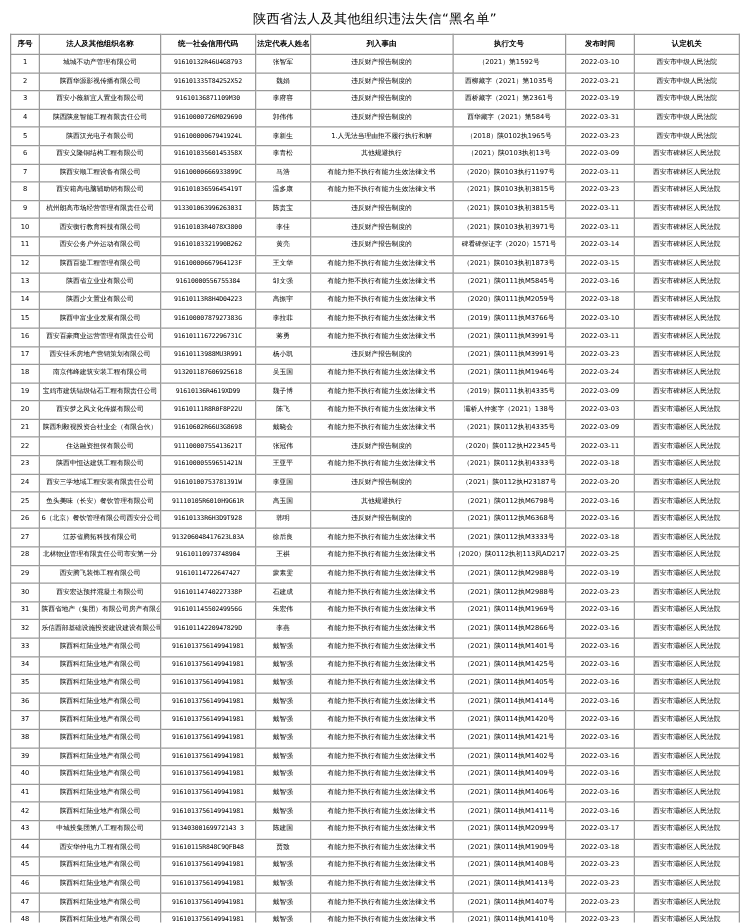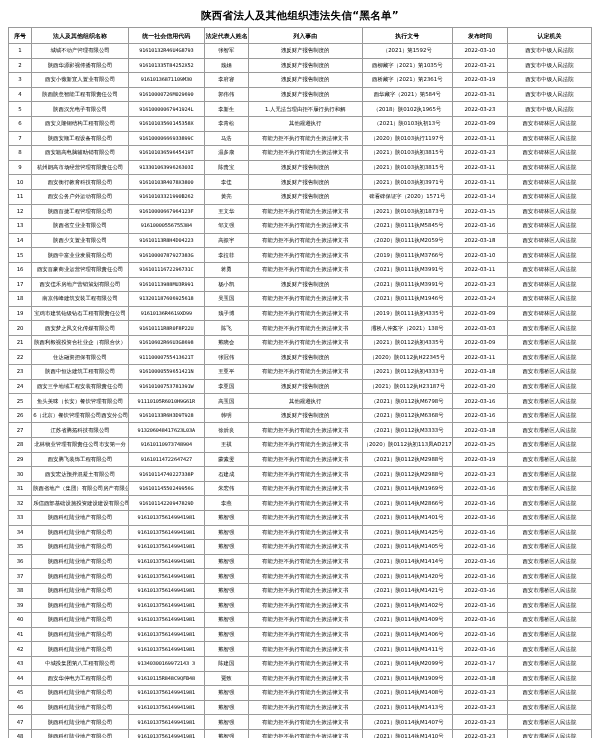--- a/index.html
+++ b/index.html
@@ -17,21 +17,21 @@
   .page {
     width: 600px;
     height: 738px;
     box-sizing: border-box;
     padding: 6px 8px 0 8px;
     position: relative;
   }
   .doc-title {
     text-align: center;
     font-size: 10.5px;
-    font-weight: bold;
+    font-weight: normal;
     letter-spacing: 0.3px;
     margin: 2px 0 5px 0;
     line-height: 14px;
   }
   table.blacklist {
     border-collapse: collapse;
     table-layout: fixed;
     width: 584px;
     font-size: 5.4px;
     line-height: 7px;

